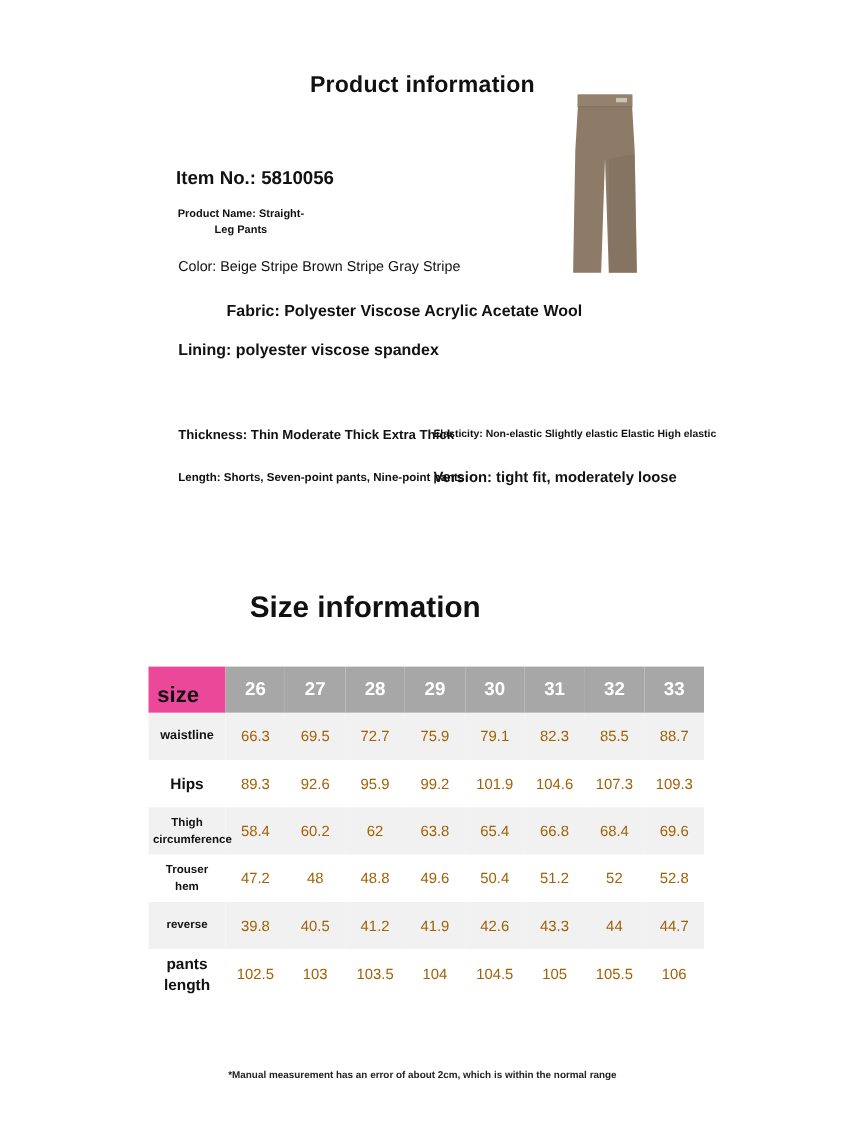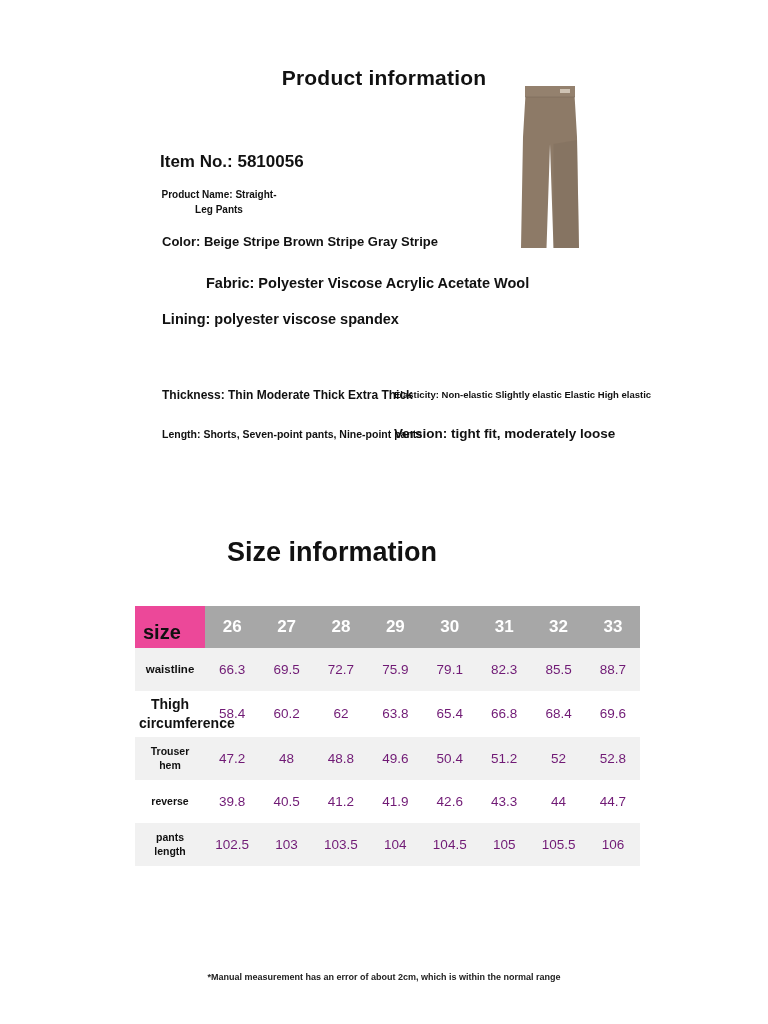--- a/index.html
+++ b/index.html
@@ -10,21 +10,21 @@
     font-family: "Liberation Sans", sans-serif;
     color: #111111;
     position: relative;
     overflow: hidden;
   }
   .abs { position: absolute; }
 
   .page-title   { left: 0; top: 66px; width: 768px; text-align: center; font-size: 21px; font-weight: bold; letter-spacing: 0.2px; }
   .item-no      { left: 160px; top: 152px; font-size: 17px; font-weight: bold; }
   .product-name { left: 158px; top: 188px; width: 122px; text-align: center; font-size: 10px; font-weight: bold; line-height: 1.45; }
-  .color-line   { left: 162px; top: 234px; font-size: 13px;   font-weight: bold; }
+  .color-line   { left: 162px; top: 234px; font-size: 13px;   font-weight: normal; }
   .fabric-line  { left: 206px; top: 275px; font-size: 14.5px; font-weight: bold; }
   .lining-line  { left: 162px; top: 311px; font-size: 14.5px; font-weight: bold; }
   .thickness-line  { left: 162px; top: 388px; font-size: 12px;   font-weight: bold; }
   .elasticity-line { left: 394px; top: 389px; font-size: 9.5px;  font-weight: bold; }
   .length-line     { left: 162px; top: 428px; font-size: 10.5px; font-weight: bold; }
   .version-line    { left: 394px; top: 426px; font-size: 13.5px; font-weight: bold; }
 
   .size-title { left: 0; top: 537px; width: 664px; text-align: center; font-size: 27px; font-weight: bold; }
   .footnote   { left: 0; top: 972px; width: 768px; text-align: center; font-size: 9px; font-weight: bold; color: #222; }
 
@@ -69,21 +69,21 @@
     vertical-align: middle;
     line-height: 1.35;
     padding: 4px 4px;
     color: #111;
   }
   table.size-table tbody tr:nth-child(2) th.rowlabel,
   table.size-table tbody tr:nth-child(6) th.rowlabel { font-size: 14px; }
   table.size-table tbody tr:nth-child(1) th.rowlabel { font-size: 11.5px; }
   table.size-table tbody td {
     font-size: 13.5px;
-    color: #701a75;
+    color: #a16207;
     text-align: center;
     vertical-align: middle;
     padding: 0;
   }
 </style>
 </head>
 <body>
 
 <div class="abs page-title">Product information</div>
 
@@ -140,20 +140,31 @@
         <td>66.3</td>
         <td>69.5</td>
         <td>72.7</td>
         <td>75.9</td>
         <td>79.1</td>
         <td>82.3</td>
         <td>85.5</td>
         <td>88.7</td>
       </tr>
       <tr>
+        <th class="rowlabel">Hips</th>
+        <td>89.3</td>
+        <td>92.6</td>
+        <td>95.9</td>
+        <td>99.2</td>
+        <td>101.9</td>
+        <td>104.6</td>
+        <td>107.3</td>
+        <td>109.3</td>
+      </tr>
+      <tr>
         <th class="rowlabel">Thigh circumference</th>
         <td>58.4</td>
         <td>60.2</td>
         <td>62</td>
         <td>63.8</td>
         <td>65.4</td>
         <td>66.8</td>
         <td>68.4</td>
         <td>69.6</td>
       </tr>

